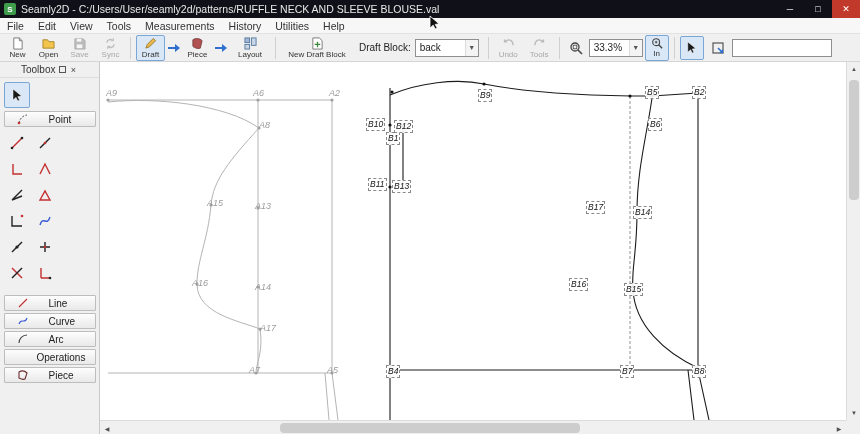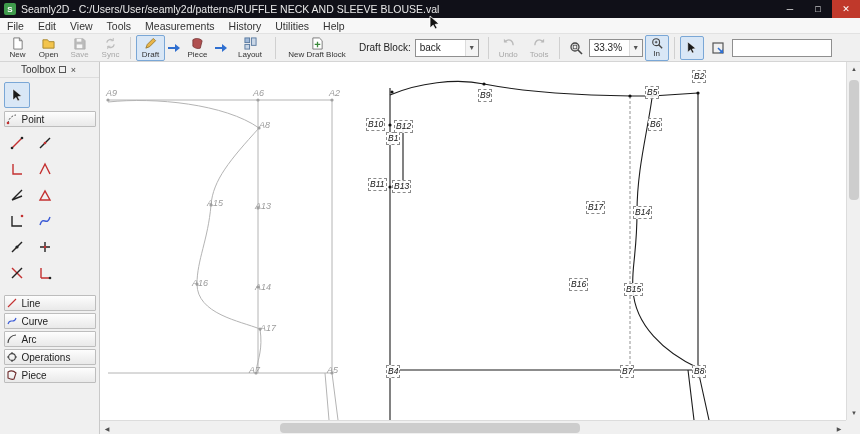--- a/index.html
+++ b/index.html
@@ -68,22 +68,22 @@
     padding:0 21px; border-bottom:1px solid #ddd; color:#333; }
   .toolbox-header .spacer { flex:1; }
   .dock-btn { width:12px; height:12px; display:flex; align-items:center; justify-content:center;
     font-size:9px; color:#444; margin-left:2px; }
   .float-glyph { width:7px; height:7px; border:1px solid #555; }
   .arrow-tool {
     width:26px; height:26px; margin:4px 0 2px 4px; display:flex; align-items:center; justify-content:center;
     border:1px solid #7aa7d6; background:#d9e7f6; border-radius:2px;
   }
   .section-btn {
-    width:92px; height:16px; margin:1px auto; display:flex; align-items:center; gap:4px;
-    font-size:10px; color:#222; padding:0 1px;
+    width:92px; height:16px; margin:1px auto; display:flex; align-items:center; gap:20px;
+    font-size:10px; color:#222; padding:0 12px;
     border:1px solid #bdbdbd; background:linear-gradient(#fdfdfd,#e9e9e9); border-radius:1px;
   }
   .tool-grid { display:grid; grid-template-columns:26px 26px; gap:2px; padding:3px 0 3px 5px; }
   .tool-btn { width:24px; height:24px; display:flex; align-items:center; justify-content:center;
     border:1px solid transparent; background:transparent; border-radius:2px; }
   .section-stack { margin-top:6px; display:flex; flex-direction:column; }
   
   .canvas {
     position:absolute; left:100px; top:62px; width:746px; height:358px;
     background:#ffffff; overflow:hidden;
@@ -457,21 +457,21 @@
       <span class="pt-label gray" style="left: 107px; top: 136px;">A15</span>
       <span class="pt-label gray" style="left: 155px; top: 139px;">A13</span>
       <span class="pt-label gray" style="left: 92px; top: 216px;">A16</span>
       <span class="pt-label gray" style="left: 155px; top: 220px;">A14</span>
       <span class="pt-label gray" style="left: 160px; top: 261px;">A17</span>
       <span class="pt-label gray" style="left: 149px; top: 303px;">A7</span>
       <span class="pt-label gray" style="left: 227px; top: 303px;">A5</span>
       <span class="pt-label black" style="left: 286px; top: 25px; margin-top: 45px;">B1</span>
       <span class="pt-label black" style="left: 378px; top: 27px;">B9</span>
       <span class="pt-label black" style="left: 545px; top: 24px;">B5</span>
-      <span class="pt-label black" style="left: 592px; top: 8px; font-style: italic;">B2</span>
+      <span class="pt-label black" style="left: 592px; top: 24px; font-style: italic;">B2</span>
       <span class="pt-label black" style="left: 266px; top: 56px;">B10</span>
       <span class="pt-label black" style="left: 294px; top: 58px;">B12</span>
       <span class="pt-label black" style="left: 548px; top: 56px;">B6</span>
       <span class="pt-label black" style="left: 268px; top: 116px;">B11</span>
       <span class="pt-label black" style="left: 292px; top: 118px;">B13</span>
       <span class="pt-label black" style="left: 486px; top: 139px;">B17</span>
       <span class="pt-label black" style="left: 533px; top: 144px;">B14</span>
       <span class="pt-label black" style="left: 469px; top: 216px;">B16</span>
       <span class="pt-label black" style="left: 524px; top: 221px;">B15</span>
       <span class="pt-label black" style="left: 286px; top: 303px;">B4</span>

